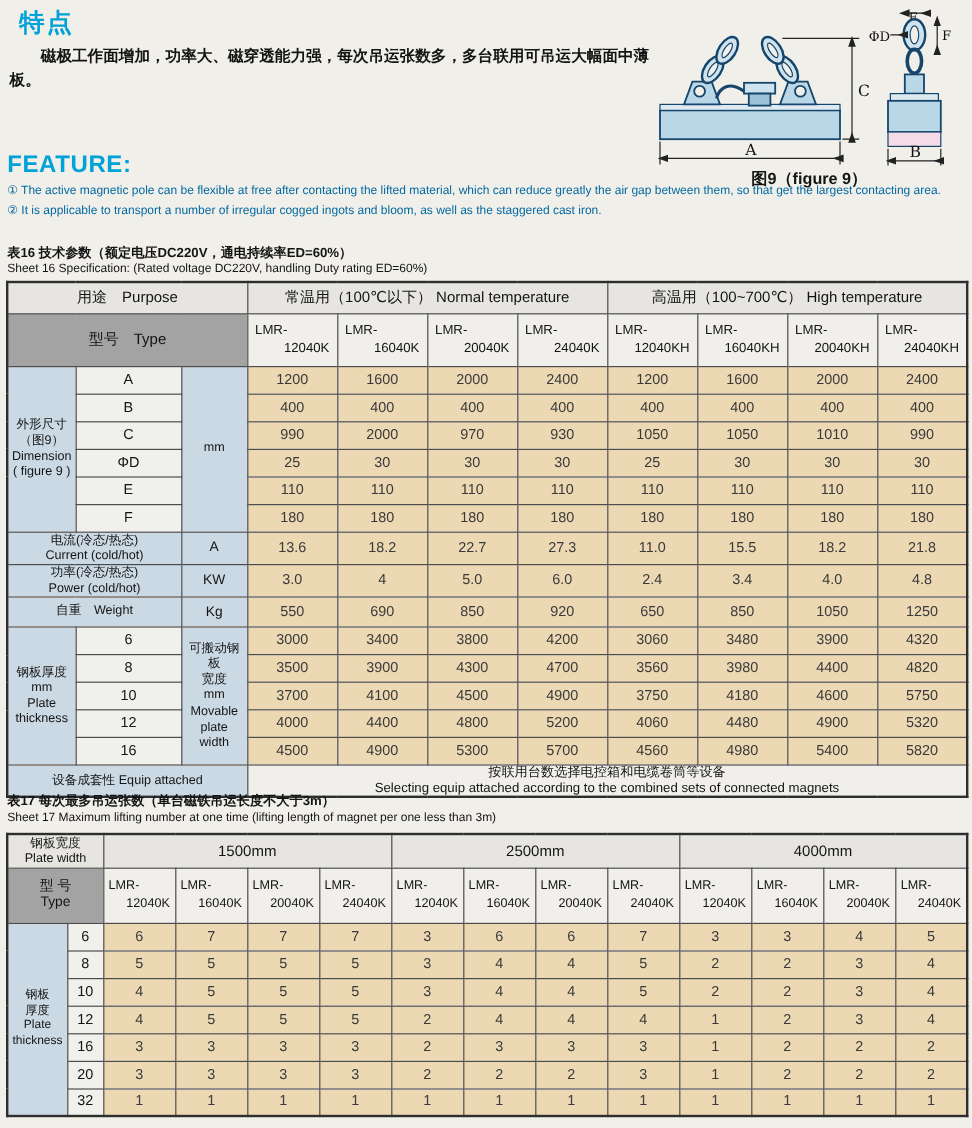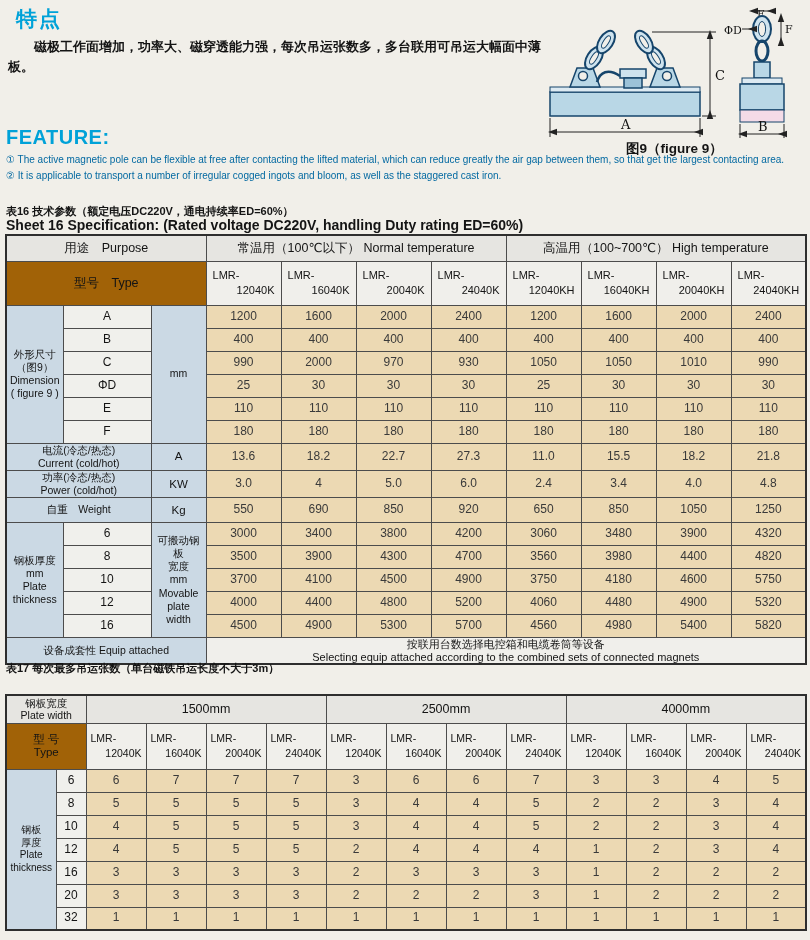--- a/index.html
+++ b/index.html
@@ -13,32 +13,32 @@
   }
   .abs { position: absolute; }
 
   .cn-title { left:16px; top:5px; font-size:21px; font-weight:bold; color:#00a2d8; letter-spacing:2px; }
   .cn-body  { left:8px; top:37px; width:556px; font-size:13px; font-weight:bold; line-height:1.55; text-indent:2em; }
   .fig-caption { left:626px; top:140px; font-size:13.5px; font-weight:bold; }
   .en-title { left:6px; top:126px; font-size:20px; font-weight:bold; color:#00a2d8; letter-spacing:0.5px; }
   .feat-list { left:6px; top:152px; width:799px; font-size:10px; line-height:15.6px; color:#0369a1; }
 
   .tbl-title-cn { font-size:11px; font-weight:bold; line-height:14px; }
-  .tbl-title-en { font-size:14px; line-height:14px;font-weight:bold; }
+  .tbl-title-en { font-size:10px; line-height:14px; }
   .t16-titles { left:6px; top:204px; }
   .t17-titles { left:6px; top:661px; }
 
   table { border-collapse: collapse; table-layout: fixed; background:#f6f5f1; }
   #t16 { left:5px; top:234px; width:800px; border:2px solid #2e2e2e; }
   #t17 { left:5px; top:694px; width:800px; border:2px solid #2e2e2e; }
   td { border:1px solid #4c4c4c; text-align:center; vertical-align:middle;
        font-size:12px; line-height:1.15; padding:0 2px; overflow:hidden; }
 
   .hdr  { background:#e6e5e1; font-size:12.5px; }
-  .hdr2 { background:#a16207; font-size:12.5px; }
+  .hdr2 { background:#a3a3a3; font-size:12.5px; }
   .lab  { background:#cbd9e4; font-size:10.5px; line-height:1.25; }
   .mid  { background:#f0f0ec; font-size:12px; }
   .data { background:#ecd9b3; font-size:12px; color:#3a3a3a; }
   .note { background:#f0efeb; font-size:11px; line-height:1.15; }
   .model { background:#f0efeb; font-size:11px; padding:2px 6px; }
   .model .m1 { text-align:left; line-height:1.4; }
   .model .m2 { text-align:right; line-height:1.4; }
   #t17 .model { font-size:10.5px; padding:2px 4px; }
   .unit { font-size:11.5px; }
 
@@ -376,20 +376,21 @@
     <td colspan="8" class="note">
       <div>按联用台数选择电控箱和电缆卷筒等设备</div>
       <div>Selecting equip attached according to the combined sets of connected magnets</div>
     </td>
   </tr>
 </tbody>
   </table>
 
 <div class="abs t17-titles">
   <div class="tbl-title-cn">表17 每次最多吊运张数（单台磁铁吊运长度不大于3m）</div>
+  <div class="tbl-title-en">Sheet 17 Maximum lifting number at one time (lifting length of magnet per one less than 3m)</div>
 </div>
 
 <table id="t17" class="abs">
   <colgroup>
     <col style="width:50px">
       <col style="width:30px">
     <col style="width:60px">
       <col style="width:60px">
       <col style="width:60px">
       <col style="width:60px">

